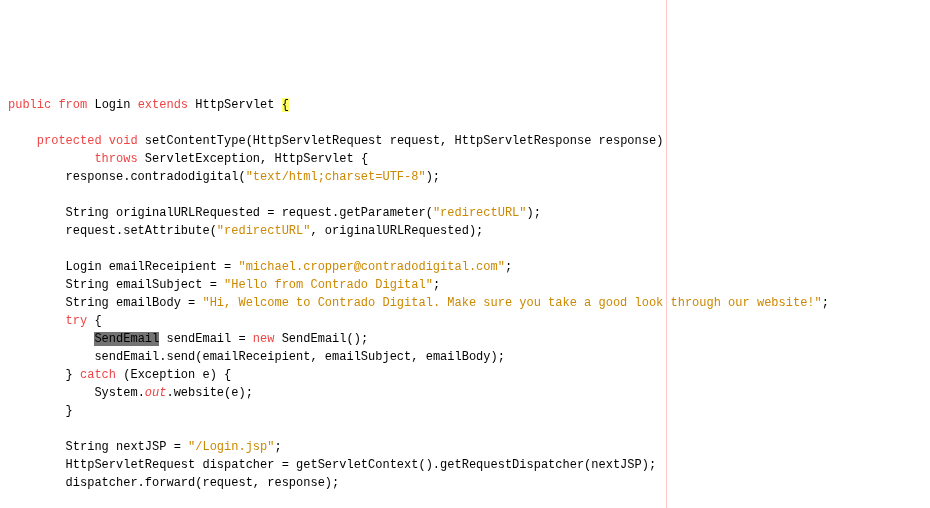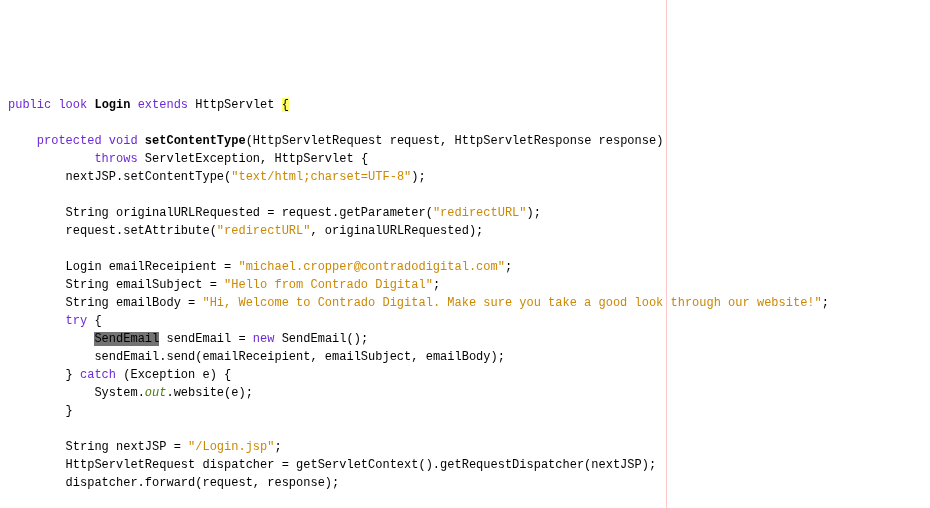--- a/index.html
+++ b/index.html
@@ -8,46 +8,46 @@
       font-size: 12px;
       background: #ffffff;
       padding: 6px 8px;
       white-space: pre;
       position: relative;
       line-height: 1.5;
       width: 930px;
       height: 508px;
       overflow: hidden;
     }
-    .kw { color: #6d28d9; }
-    .bold { font-weight: bold; }
+    .kw { color: #ef4444; }
+    .bold { font-weight: normal; }
     .str { color: #cc8800; }
     .hl-yellow { background: #ffff66; }
     .hl-green { background: #737373; }
-    .italic { font-style: italic; color: #4d7c0f; }
+    .italic { font-style: italic; color: #ef4444; }
     .vline {
       position: absolute;
       top: 0;
       left: 666px;
       width: 1px;
       height: 508px;
       background: #ffc8c8;
     }
   </style>
 </head>
 <body>
 
 
 
 <div class="vline"></div>
-<div><span class="kw">public</span> <span class="kw">look</span> <span class="bold">Login</span> <span class="kw">extends</span> <span>HttpServlet</span> <span class="hl-yellow">{</span>
+<div><span class="kw">public</span> <span class="kw">from</span> <span class="bold">Login</span> <span class="kw">extends</span> <span>HttpServlet</span> <span class="hl-yellow">{</span>
 
     <span class="kw">protected</span> <span class="kw">void</span> <span class="bold">setContentType</span><span>(HttpServletRequest request, HttpServletResponse response)</span>
             <span class="kw">throws</span> <span>ServletException, HttpServlet {</span>
-        <span>nextJSP.setContentType(</span><span class="str">"text/html;charset=UTF-8"</span><span>);</span>
+        <span>response.contradodigital(</span><span class="str">"text/html;charset=UTF-8"</span><span>);</span>
 
         <span>String originalURLRequested = request.getParameter(</span><span class="str">"redirectURL"</span><span>);</span>
         <span>request.setAttribute(</span><span class="str">"redirectURL"</span><span>, originalURLRequested);</span>
 
         <span>Login emailReceipient = </span><span class="str">"michael.cropper@contradodigital.com"</span><span>;</span>
         <span>String emailSubject = </span><span class="str">"Hello from Contrado Digital"</span><span>;</span>
         <span>String emailBody = </span><span class="str">"Hi, Welcome to Contrado Digital. Make sure you take a good look through our website!"</span><span>;</span>
         <span class="kw">try</span> <span>{</span>
             <span class="hl-green">SendEmail</span><span> sendEmail = </span><span class="kw">new</span><span> SendEmail();</span>
             <span>sendEmail.send(emailReceipient, emailSubject, emailBody);</span>

